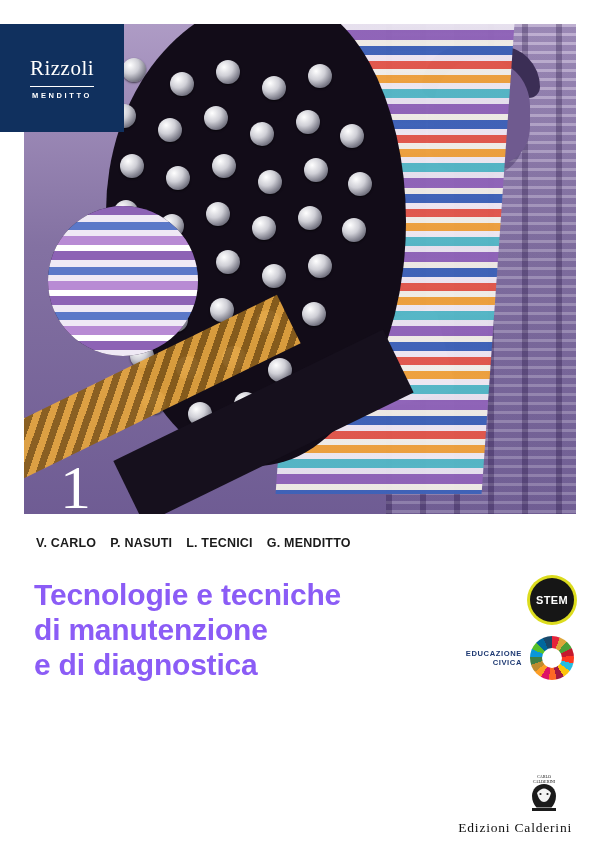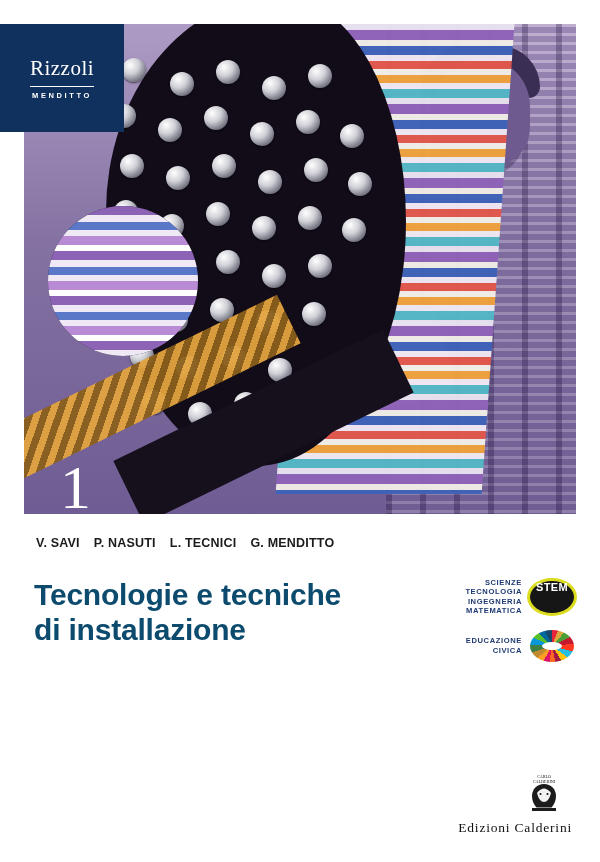--- a/index.html
+++ b/index.html
@@ -258,21 +258,21 @@
   .authors span { margin-right: 14px; }
 
   .title {
     position: absolute;
     left: 34px;
     top: 578px;
     width: 400px;
     font-size: 30px;
     line-height: 1.16;
     font-weight: 700;
-    color: #0c4a6e;
+    color: #8b5cf6;
     letter-spacing: -0.2px;
   }
   .subtitle {
     position: absolute;
     left: 36px;
     top: 742px;
     font-size: 17px;
     font-weight: 400;
     letter-spacing: 1.2px;
     color: #1b1b1b;
@@ -296,26 +296,26 @@
     text-align: right;
     font-size: 7.6px;
     font-weight: 700;
     letter-spacing: .6px;
     line-height: 1.25;
     color: #1f3a73;
     text-transform: uppercase;
   }
   .badge-circle {
     width: 44px;
-    height: 32px;
+    height: 44px;
     border-radius: 50%;
     flex: 0 0 44px;
     position: relative;
     display: flex;
-    align-items: flex-start;
+    align-items: center;
     justify-content: center;
     color: #fff;
     font-size: 10px;
     font-weight: 700;
   }
   .badge-orient {
     background: #21a0d6;
     box-shadow: 0 0 0 2px #21a0d6;
   }
   .badge-orient:before {
@@ -449,36 +449,31 @@
 
     <div class="volume">1</div>
   </div>
 
   <div class="logo-badge">
     <div class="logo-rizzoli">Rizzoli</div>
     <div class="logo-rule"></div>
     <div class="logo-education">MENDITTO</div>
   </div>
 
-  <div class="authors" id="authors"><span>V. SAVI</span><span>P. NASUTI</span><span>L. TECNICI</span><span>G. MENDITTO</span></div>
+  <div class="authors" id="authors"><span>V. CARLO</span><span>P. NASUTI</span><span>L. TECNICI</span><span>G. MENDITTO</span></div>
 
   <div class="title" id="title">
       <div>Tecnologie e tecniche</div>
-      <div>di installazione</div>
+      <div>di manutenzione</div>
+      <div>e di diagnostica</div>
     </div>
 
 
   <div class="badges" id="badges">
       <div class="badge-row">
-        <div class="badge-label">
-          <div>SCIENZE</div>
-          <div>TECNOLOGIA</div>
-          <div>INGEGNERIA</div>
-          <div>MATEMATICA</div>
-        </div>
         <div class="badge-circle badge-stem">
           <span class="stem-text">STEM</span>
         </div>
       </div>
       <div class="badge-row">
         <div class="badge-label">
           <div>EDUCAZIONE</div>
           <div>CIVICA</div>
         </div>
         <div class="badge-circle badge-civica"></div>

